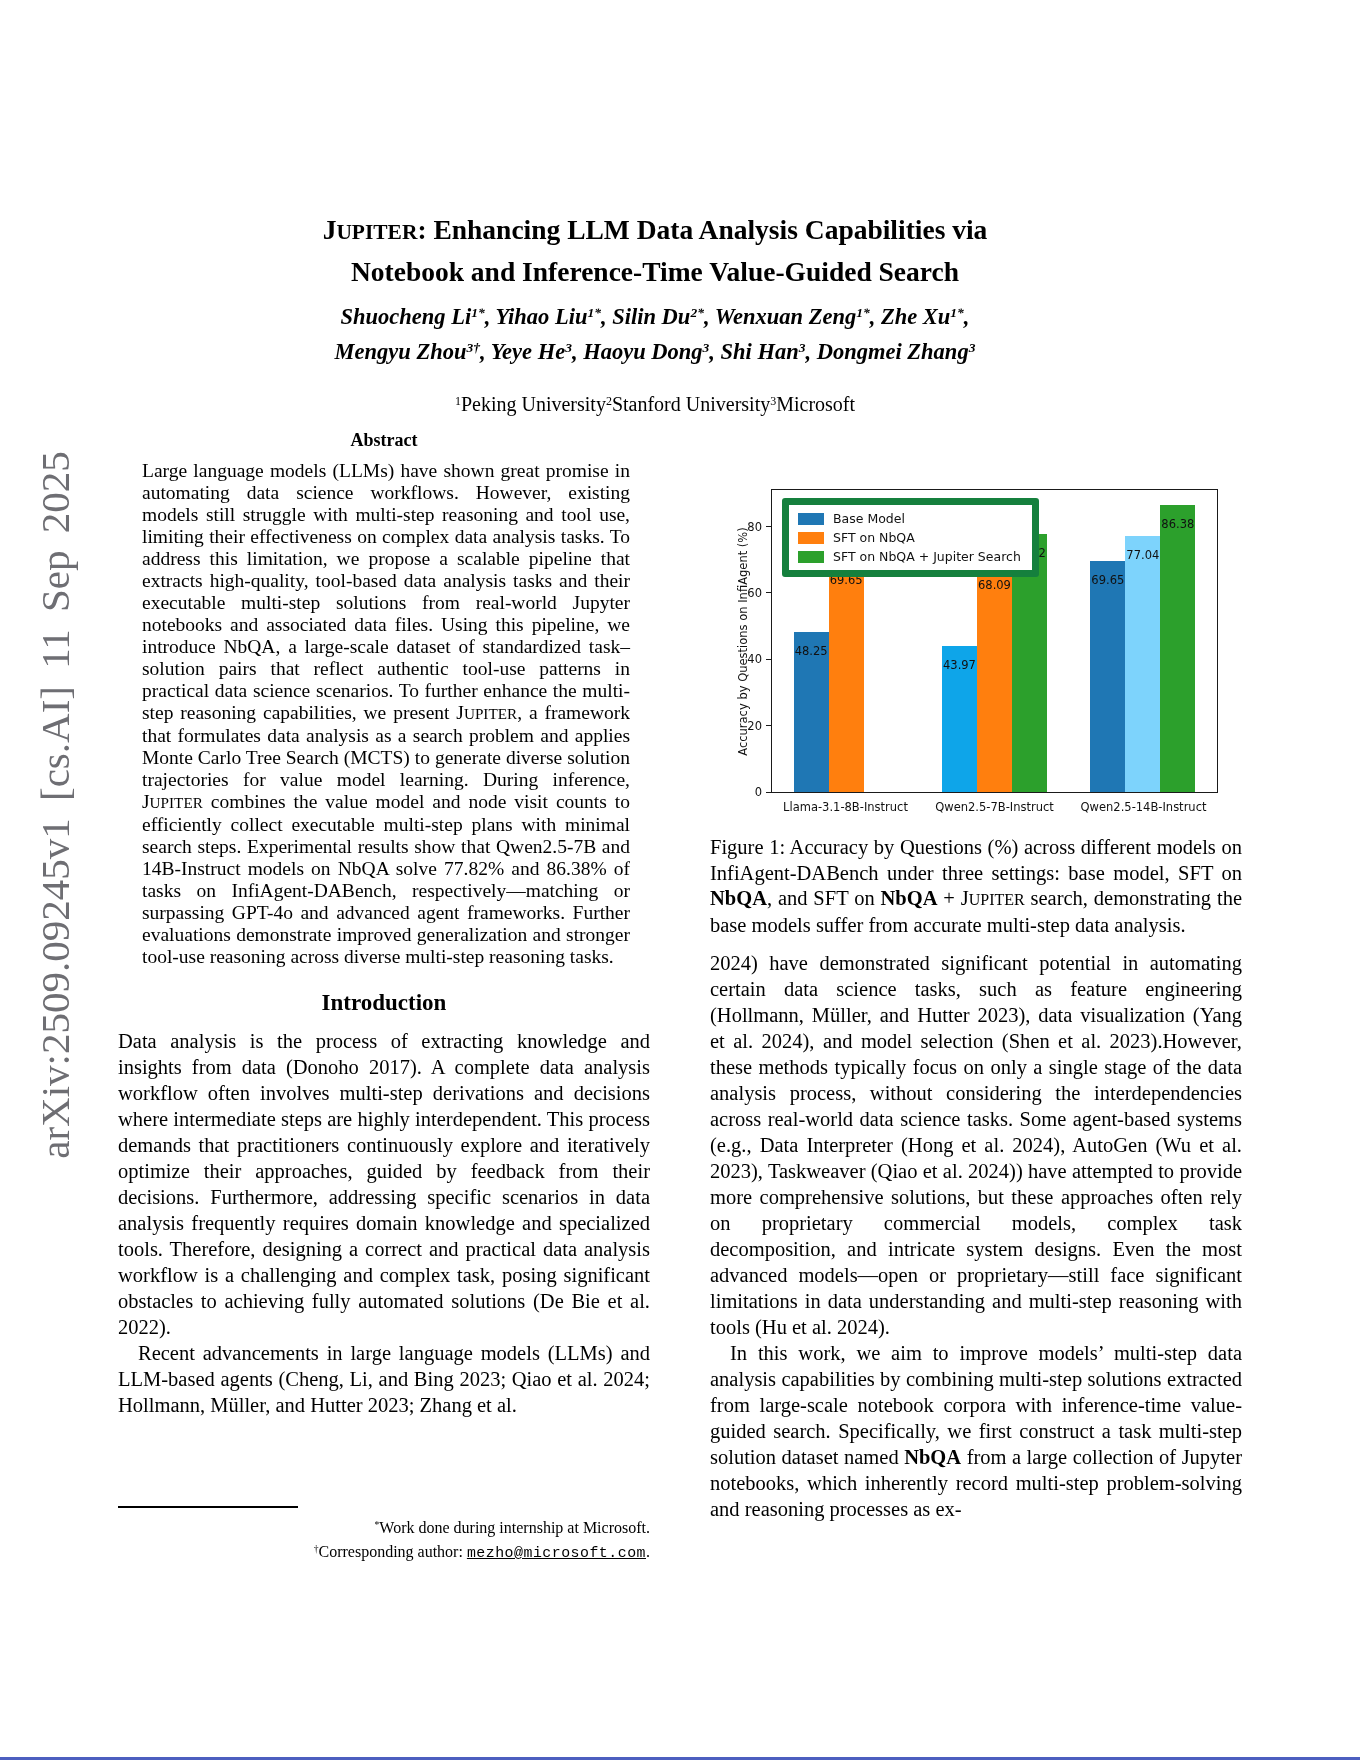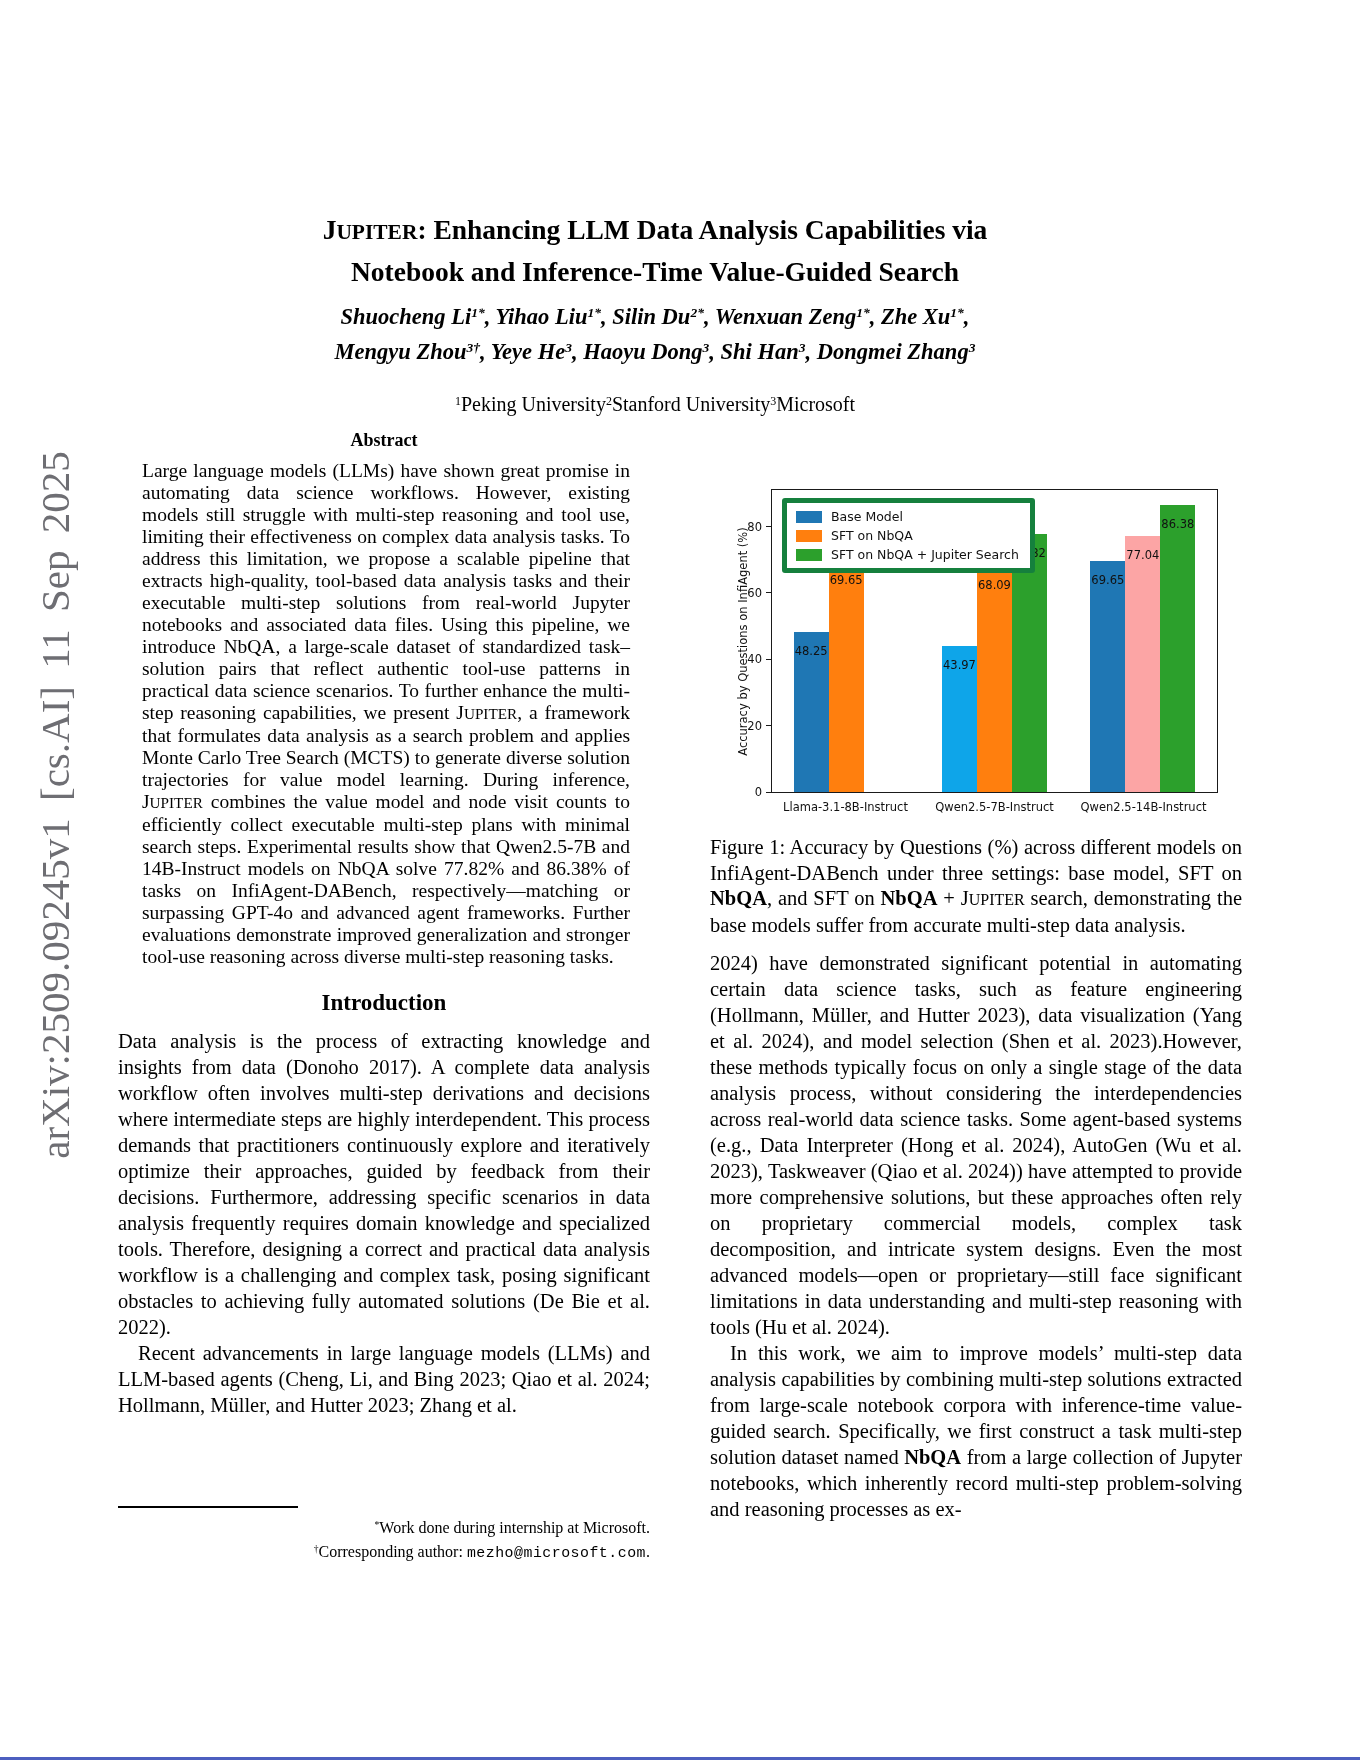--- a/index.html
+++ b/index.html
@@ -45,21 +45,21 @@
   }
   .intro-head { text-align:center; font-size:23px; font-weight:bold; margin-top:22px; }
   .body-p { font-size:20.5px; line-height:26px; margin-top:12px; }
   .body-p.noindent { text-indent:0; margin-top:12px; }
   .body-p.indent { text-indent:20px; margin-top:0; }
 
   
   .footnotes { position:absolute; left:118px; top:1506px; width:532px; }
   .fn-rule { width:180px; border-top:2px solid #000; margin-bottom:8px; }
   .fn { font-size:16px; line-height:24px; text-indent:14px; text-align:right; }
-  .seg-mono { font-family:"Liberation Mono", monospace; font-size:0.93em; letter-spacing:0.5px; }
+  .seg-mono { font-family:"Liberation Mono", monospace; font-size:0.93em; letter-spacing:0.5px;text-decoration:underline; }
   .seg-b { font-weight:bold; }
 
   
   .chart { position:relative; width:532px; height:392px; font-family:"DejaVu Sans", sans-serif; }
   .ylab {
     position:absolute; left:-127px; top:204px; width:320px; height:15px;
     text-align:center; transform:rotate(-90deg);
     font-size:11.5px; color:#111; white-space:nowrap;
   }
   .plot {
@@ -79,21 +79,21 @@
     position:absolute; right:calc(100% + 1px);
     display:flex; align-items:center; gap:4px;
     transform:translateY(50%);
     font-size:11.5px; color:#111;
   }
   .ytick-mark { width:5px; height:1px; background:#1a1a1a; }
   .xlabels { position:absolute; left:61px; top:370px; width:447px; display:flex; }
   .xlabel { flex:1; text-align:center; font-size:11.5px; color:#111; white-space:nowrap; }
   .legend {
     position:absolute; left:10px; top:8px; z-index:2;
-    background:#fff; border:5px solid #15803d; border-radius:3px;
+    background:#fff; border:7px solid #15803d; border-radius:3px;
     padding:6px 11px 6px 9px;
     display:flex; flex-direction:column; gap:4px;
   }
   .legend-row { display:flex; align-items:center; gap:9px; font-size:12.5px; color:#111; white-space:nowrap; }
   .legend-swatch { width:26px; height:12px; display:inline-block; }
 
   .caption { margin-top:13px; font-size:20.5px; line-height:25.5px; text-align:justify; }
   .rc-p1 { margin-top:80px; }
 
   .bottom-edge { position:absolute; left:0; right:0; bottom:0; height:3px; background:#4d5fc0; }
@@ -182,21 +182,21 @@
               </div>
             </div>
             <div class="group">
               <div class="bars">
                 <div class="slot">
                   <div class="bar" style="height: 76.5385%; background: rgb(31, 119, 180);">
                     <div class="bar-label">69.65</div>
                   </div>
                 </div>
                 <div class="slot">
-                  <div class="bar" style="height: 84.6593%; background: #fca5a5;">
+                  <div class="bar" style="height: 84.6593%; background: #7dd3fc;">
                     <div class="bar-label">77.04</div>
                   </div>
                 </div>
                 <div class="slot">
                   <div class="bar" style="height: 94.9231%; background: rgb(44, 160, 44);">
                     <div class="bar-label">86.38</div>
                   </div>
                 </div>
               </div>
             </div>

